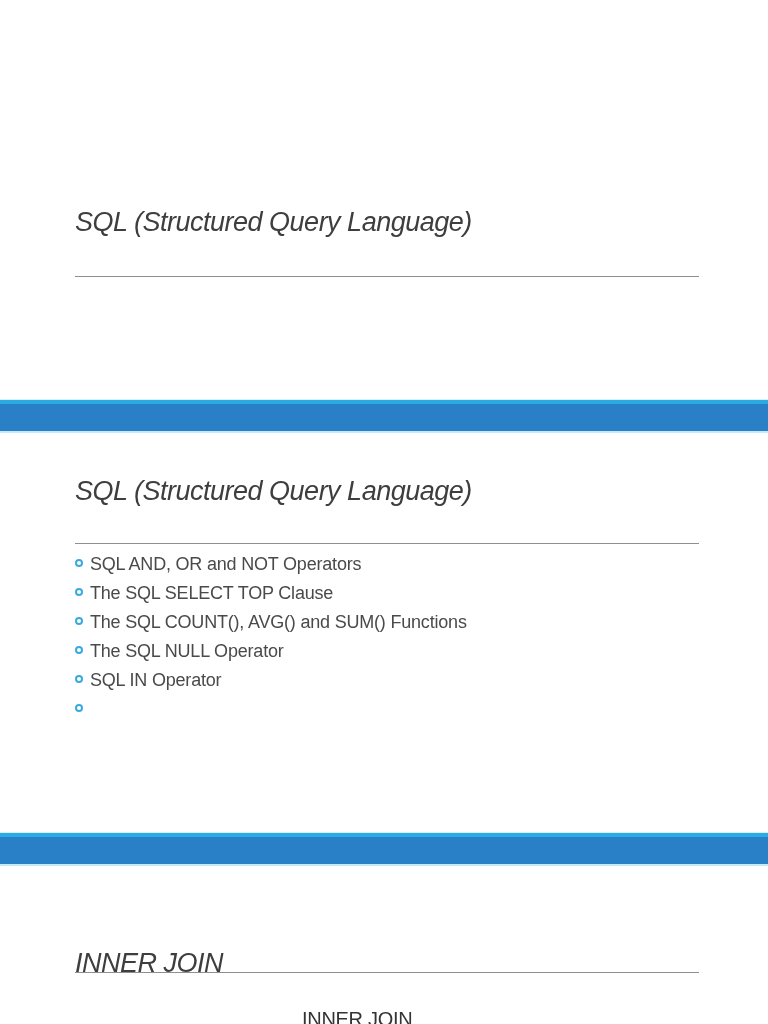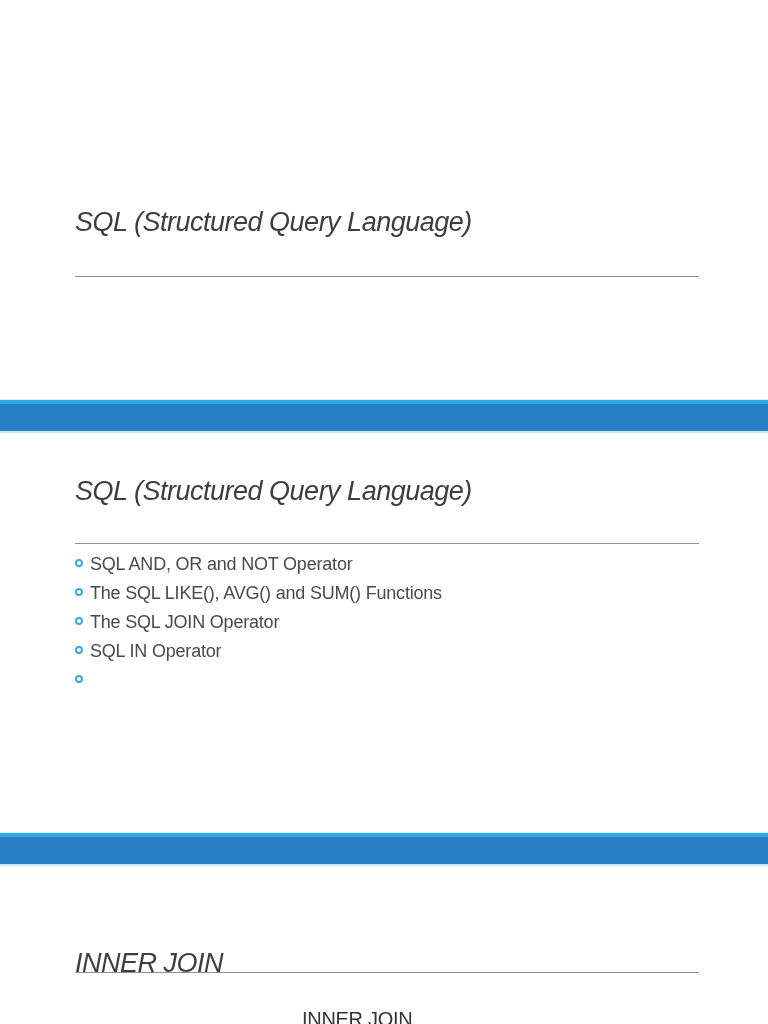--- a/index.html
+++ b/index.html
@@ -106,29 +106,33 @@
     <div class="s3"></div>
     <div class="s4"></div>
   </div>
 
   <h1 class="slide-title" id="title-2">SQL (Structured Query Language)</h1>
   <div class="title-rule" id="rule-2"></div>
 
   <ul class="bullet-list">
       <li class="bullet-item">
       <span class="ring"></span>
-      <span class="btxt">SQL AND, OR and NOT Operator</span>
+      <span class="btxt">SQL AND, OR and NOT Operators</span>
     </li>
       <li class="bullet-item">
       <span class="ring"></span>
-      <span class="btxt">The SQL LIKE(), AVG() and SUM() Functions</span>
+      <span class="btxt">The SQL SELECT TOP Clause</span>
     </li>
       <li class="bullet-item">
       <span class="ring"></span>
-      <span class="btxt">The SQL JOIN Operator</span>
+      <span class="btxt">The SQL COUNT(), AVG() and SUM() Functions</span>
+    </li>
+      <li class="bullet-item">
+      <span class="ring"></span>
+      <span class="btxt">The SQL NULL Operator</span>
     </li>
       <li class="bullet-item">
       <span class="ring"></span>
       <span class="btxt">SQL IN Operator</span>
     </li>
       <li class="bullet-item">
       <span class="ring"></span>
     </li>
     </ul>
 

